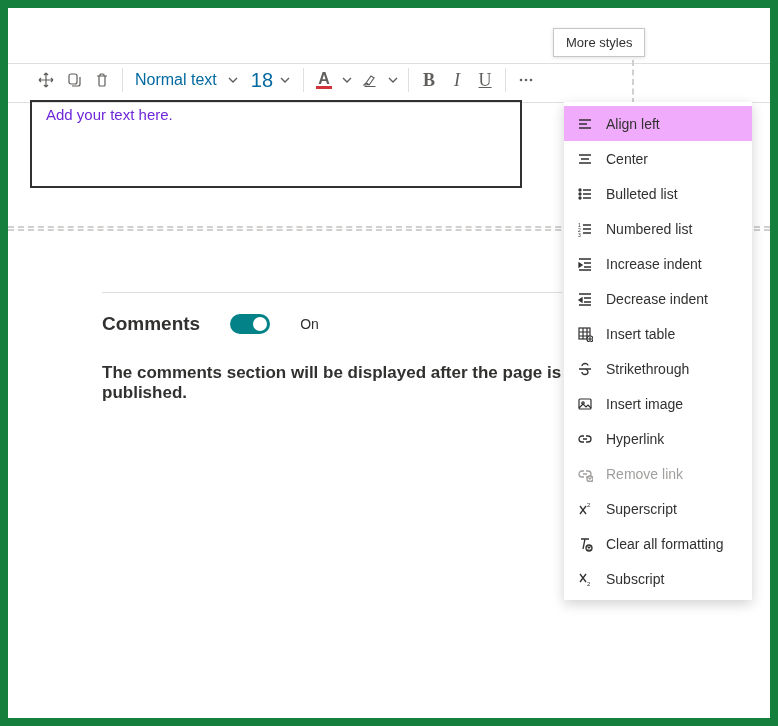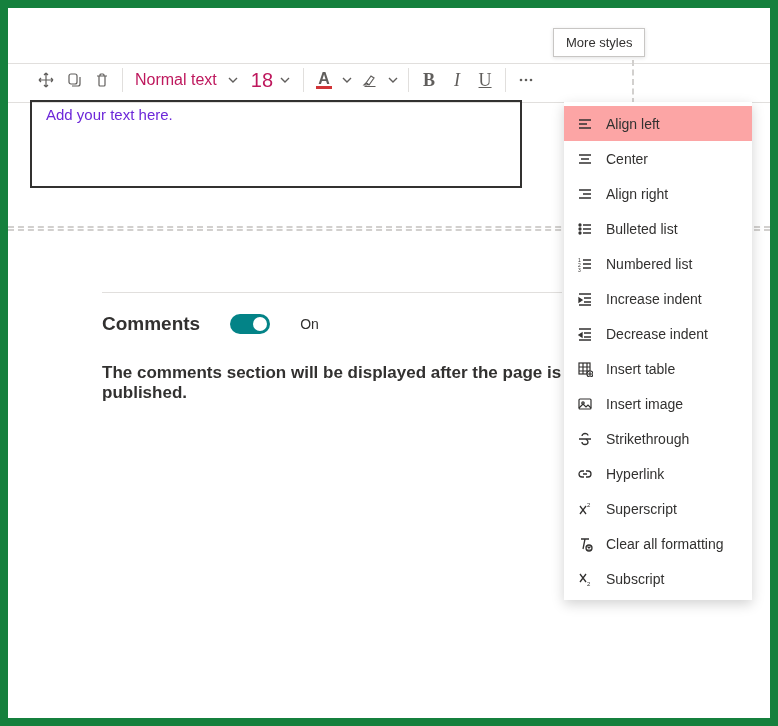--- a/index.html
+++ b/index.html
@@ -12,21 +12,21 @@
     padding: 6px 12px; font-size: 13px; box-shadow: 0 1px 4px rgba(0,0,0,0.12); z-index: 50;
   }
   .toolbar {
     position: absolute; top: 56px; left: 24px; display: flex; align-items: center; height: 32px;
   }
   .tb-btn {
     width: 28px; height: 28px; display: flex; align-items: center; justify-content: center;
     cursor: pointer; color: #605e5c;
   }
   .tb-sep { width: 1px; height: 24px; background: #e1dfdd; margin: 0 6px; }
-  .tb-text { font-size: 16px; color: #be185d; padding: 0 6px; display: flex; align-items: center; }
+  .tb-text { font-size: 16px; color: #0369a1; padding: 0 6px; display: flex; align-items: center; }
   .tb-text.num { font-size: 20px; }
   .chev { margin-left: 2px; color: #605e5c; }
   .bold { font-weight: 700; font-family: Georgia, serif; font-size: 18px; }
   .italic { font-style: italic; font-family: Georgia, serif; font-size: 18px; }
   .under { text-decoration: underline; font-family: Georgia, serif; font-size: 18px; }
   .color-a { font-family: Arial; font-size: 16px; border-bottom: 3px solid #d13438; padding: 0 2px; line-height: 14px; font-weight:600;}
   .editor {
     position: absolute; top: 92px; left: 22px; width: 492px; height: 88px; border: 2px solid #323130;
     padding: 4px 14px; font-size: 15px; color: #6d28d9;
   }
@@ -43,21 +43,21 @@
   .toggle-label { font-size: 14px; }
   .comments-desc { font-size: 17px; font-weight: 600; }
   .column-guide { position: absolute; top: 52px; left: 624px; height: 44px; border-left: 2px dashed #d2d0ce; }
   .menu {
     position: absolute; top: 94px; left: 556px; width: 188px; background: #fff;
     box-shadow: 0 4px 12px rgba(0,0,0,0.18); padding: 4px 0; z-index: 40;
   }
   .menu-item {
     display: flex; align-items: center; height: 35px; padding: 0 12px; gap: 12px; cursor: pointer; font-size: 14px;
   }
-  .menu-item.hover { background: #fca5a5; }
+  .menu-item.hover { background: #f0abfc; }
   .menu-item.disabled { color: #a19f9d; cursor: default; }
   .menu-icon { width: 18px; height: 18px; display: flex; align-items: center; justify-content: center; flex-shrink: 0; }
   svg { display: block; }
 </style>
 </head>
 <body>
 
 <div class="frame">
 
   <div class="hr-line" style="top:55px;"></div>
@@ -183,28 +183,20 @@
     <div class="menu-item">
       <span class="menu-icon">
           <svg width="16" height="16" viewBox="0 0 16 16" stroke="#323130" stroke-width="1.3">
             <path d="M2 4h12M4 8h8M2 12h12"></path>
           </svg>
         </span>
       <span>Center</span>
     </div>
     <div class="menu-item">
       <span class="menu-icon">
-          <svg width="16" height="16" viewBox="0 0 16 16" stroke="#323130" stroke-width="1.3">
-            <path d="M2 4h12M6 8h8M2 12h12"></path>
-          </svg>
-        </span>
-      <span>Align right</span>
-    </div>
-    <div class="menu-item">
-      <span class="menu-icon">
           <svg width="16" height="16" viewBox="0 0 16 16" stroke="#323130" stroke-width="1.3" fill="#323130">
             <circle cx="3" cy="4" r="1"></circle>
             <circle cx="3" cy="8" r="1"></circle>
             <circle cx="3" cy="12" r="1"></circle>
             <path d="M6 4h8M6 8h8M6 12h8" fill="none"></path>
           </svg>
         </span>
       <span>Bulleted list</span>
     </div>
     <div class="menu-item">
@@ -240,43 +232,53 @@
             <rect x="2" y="2" width="11" height="11"></rect>
             <path d="M2 6h11M2 10h11M6 2v11M10 2v11"></path>
             <circle cx="13" cy="13" r="3" fill="#fff"></circle>
             <path d="M13 11v4M11 13h4"></path>
           </svg>
         </span>
       <span>Insert table</span>
     </div>
     <div class="menu-item">
       <span class="menu-icon">
+          <svg width="16" height="16" viewBox="0 0 16 16" stroke="#323130" stroke-width="1.3" fill="none">
+            <path d="M5 5c0-1.5 1.5-2.5 3-2.5s3 1 3 2M5 11c0 1.5 1.5 2.5 3 2.5s3-1 3-2.5c0-1-.5-1.8-2-2.5M2 8h12"></path>
+          </svg>
+        </span>
+      <span>Strikethrough</span>
+    </div>
+    <div class="menu-item">
+      <span class="menu-icon">
           <svg width="16" height="16" viewBox="0 0 16 16" stroke="#323130" stroke-width="1.2" fill="none">
             <rect x="2" y="3" width="12" height="10" rx="1"></rect>
             <circle cx="6" cy="7" r="1.2"></circle>
             <path d="M2 12l4-4 3 3 2-2 3 3"></path>
           </svg>
         </span>
       <span>Insert image</span>
     </div>
     <div class="menu-item">
       <span class="menu-icon">
           <svg width="16" height="16" viewBox="0 0 16 16" stroke="#323130" stroke-width="1.3" fill="none">
-            <path d="M5 5c0-1.5 1.5-2.5 3-2.5s3 1 3 2M5 11c0 1.5 1.5 2.5 3 2.5s3-1 3-2.5c0-1-.5-1.8-2-2.5M2 8h12"></path>
-          </svg>
-        </span>
-      <span>Strikethrough</span>
-    </div>
-    <div class="menu-item">
-      <span class="menu-icon">
-          <svg width="16" height="16" viewBox="0 0 16 16" stroke="#323130" stroke-width="1.3" fill="none">
             <path d="M6 8h4M7 5H5a3 3 0 0 0 0 6h2M9 5h2a3 3 0 0 1 0 6H9"></path>
           </svg>
         </span>
       <span>Hyperlink</span>
+    </div>
+    <div class="menu-item disabled">
+      <span class="menu-icon">
+          <svg width="16" height="16" viewBox="0 0 16 16" stroke="#a19f9d" stroke-width="1.3" fill="none">
+            <path d="M6 8h4M7 5H5a3 3 0 0 0 0 6h2M9 5h2a3 3 0 0 1 0 6H9"></path>
+            <circle cx="13" cy="13" r="3" fill="#fff"></circle>
+            <path d="M11.5 11.5l3 3M14.5 11.5l-3 3"></path>
+          </svg>
+        </span>
+      <span>Remove link</span>
     </div>
     <div class="menu-item">
       <span class="menu-icon">
           <svg width="16" height="16" viewBox="0 0 16 16" stroke="#323130" stroke-width="1.3" fill="none">
             <path d="M3 13l6-8M3 5l6 8"></path>
             <text x="10" y="6" font-size="6" fill="#323130" stroke="none">2</text>
           </svg>
         </span>
       <span>Superscript</span>
     </div>

